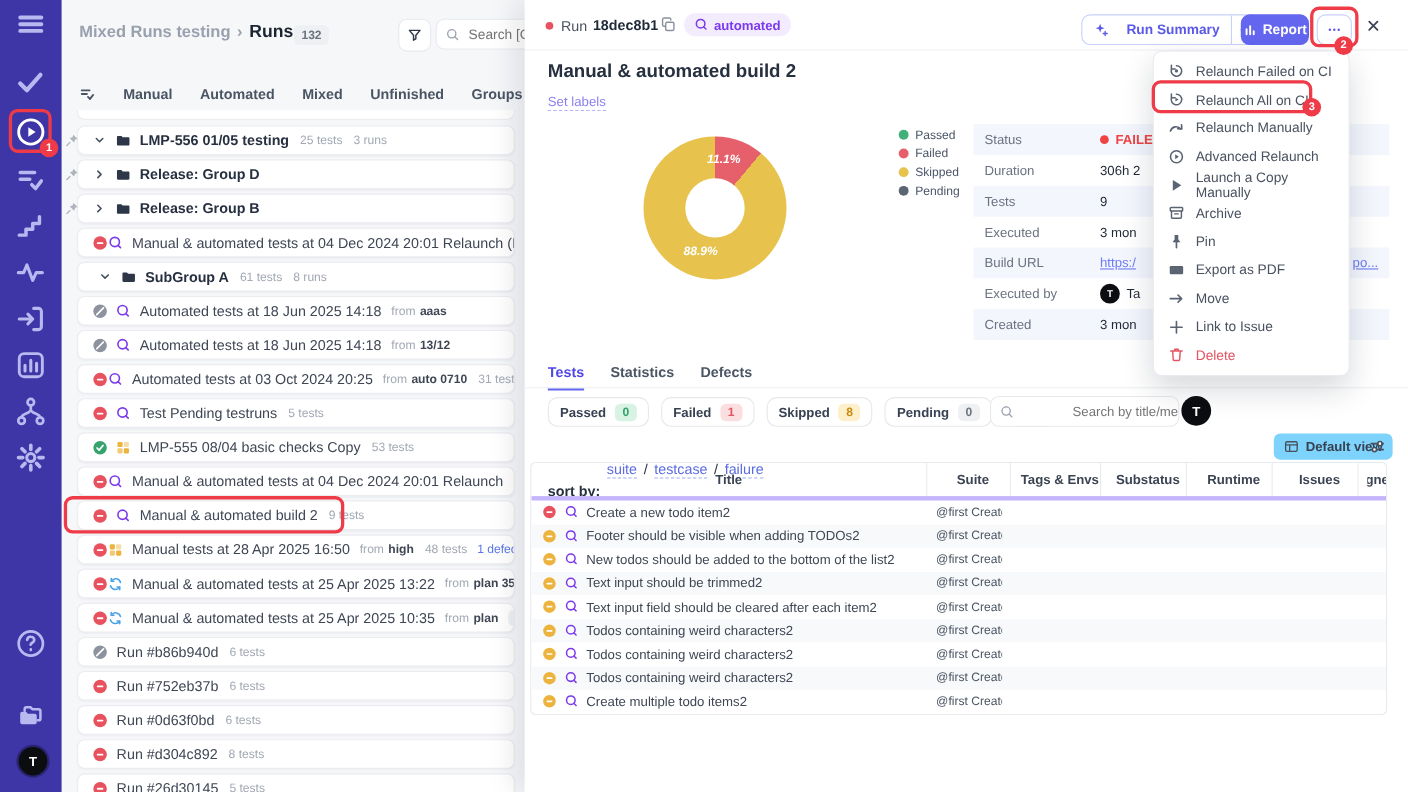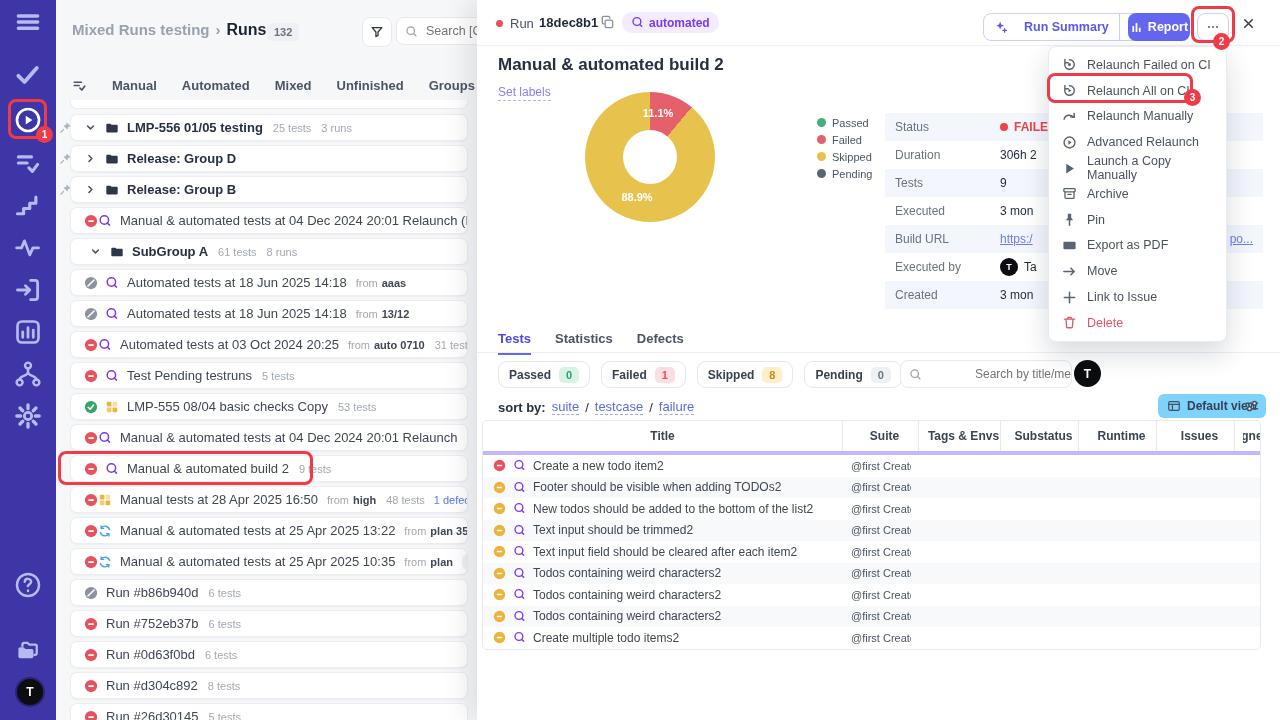--- a/index.html
+++ b/index.html
@@ -63,22 +63,22 @@
   .btn-summary .divider{width:1px;background:#c9d1fb;}
   .btn-summary .more{width:26px;display:flex;align-items:center;justify-content:center;}
   .btn-report{position:absolute;left:651px;top:13px;height:28px;width:62px;background:#6466ef;border-radius:8px;color:#fff;
        display:flex;align-items:center;justify-content:center;gap:5px;font-size:12.5px;font-weight:700;}
   .btn-more{position:absolute;left:720px;top:13px;width:32px;height:28px;border:1px solid #c9d1fb;border-radius:8px;background:#fff;
        display:flex;align-items:center;justify-content:center;color:#5a58e8;box-sizing:border-box;}
   .dclose{position:absolute;left:764px;top:16px;width:15px;height:15px;color:#3b4252;}
   .dtitle{position:absolute;left:21px;top:55px;font-size:17px;font-weight:700;color:#27303f;}
   .setlabels{position:absolute;left:21px;top:85px;font-size:12px;color:#8a7ff0;border-bottom:1px dashed #b9b2f6;padding-bottom:1px;}
 
-  .donut{position:absolute;left:108px;top:92px;width:130px;height:130px;border-radius:50%;
-       background:conic-gradient(#e6606c 0deg 40deg,#e7c34d 40deg 360deg);}
+  .donut{position:absolute;left:108px;top:124px;width:130px;height:130px;border-radius:50%;
+       background:conic-gradient(#e6606c 0deg 40deg,#e7c34d 40deg 360deg);font-style:italic;}
   .donut .hole{position:absolute;left:50%;top:50%;width:54px;height:54px;margin:-27px 0 0 -27px;background:#fff;border-radius:50%;}
   .dlabel{position:absolute;color:#fff;font-size:11px;font-weight:700;transform:translate(-50%,-50%);}
   .legend{position:absolute;left:340px;top:114px;}
   .litem{display:flex;align-items:center;gap:6px;height:17px;font-size:11px;color:#4a5568;}
   .ldot{width:9px;height:9px;border-radius:50%;}
 
   .statusbox{position:absolute;left:408px;top:113px;width:378px;}
   .srow{height:28px;display:flex;align-items:center;padding:0 10px;box-sizing:border-box;font-size:12px;}
   .srow.alt{background:#f3f6fd;}
   .srow .slabel{width:105px;color:#6b7280;}
@@ -101,21 +101,21 @@
   .cbadge{min-width:10px;text-align:center;border-radius:5px;font-size:11px;font-weight:700;padding:2px 5px;}
   .cb-green{background:#d8f3e3;color:#2f9e6b;} .cb-red{background:#fbdfe0;color:#e0535f;}
   .cb-yellow{background:#fcefc9;color:#c98a12;} .cb-gray{background:#eef0f2;color:#6b7280;}
   .search2{position:absolute;left:423px;top:360px;width:172px;height:28px;border:1px solid #e7e9ed;border-radius:8px;
        background:#fff;display:flex;align-items:center;gap:6px;padding:0 8px;box-sizing:border-box;color:#9aa1ac;overflow:hidden;}
   .search2 input{border:0;outline:0;font-size:12px;color:#374151;width:130px;font-family:Liberation Sans, sans-serif;background:transparent;margin-left:45px;}
   .user-avatar{position:absolute;left:597px;top:360px;width:27px;height:27px;border-radius:50%;background:#0c0d10;color:#fff;
        font-size:12px;font-weight:700;display:flex;align-items:center;justify-content:center;}
 
   .sortrow{position:absolute;left:21px;top:399px;font-size:13px;color:#27303f;display:flex;align-items:center;gap:6px;}
-  .sortrow .lbl{font-weight:700;}
+  .sortrow .lbl{font-weight:700;margin-top:40px;}
   .sortrow a{color:#5b6ce0;border-bottom:1px dashed #9fabee;text-decoration:none;}
   .viewbtn{position:absolute;left:681px;top:394px;height:24px;background:#7dd3fc;border-radius:6px;display:flex;align-items:center;
        gap:6px;padding:0 9px;font-size:12px;color:#374151;font-weight:700;box-sizing:border-box;}
   .sliders{position:absolute;left:767px;top:398px;width:16px;height:16px;color:#46505e;}
 
   .ttable{position:absolute;left:5px;top:420px;width:779px;border:1px solid #e8ebee;border-radius:5px;box-sizing:border-box;overflow:hidden;}
   .thead{display:grid;grid-template-columns:360px 68px 74px 70px 70px 70px minmax(0,1fr);height:30px;border-bottom:4px solid #c4b5fd;gap:8px;}
   .th{display:flex;align-items:center;justify-content:center;font-size:12px;font-weight:700;color:#3b4453;
        border-right:1px solid #e8ebee;white-space:nowrap;overflow:hidden;}
   .th:last-child{border-right:0;}

